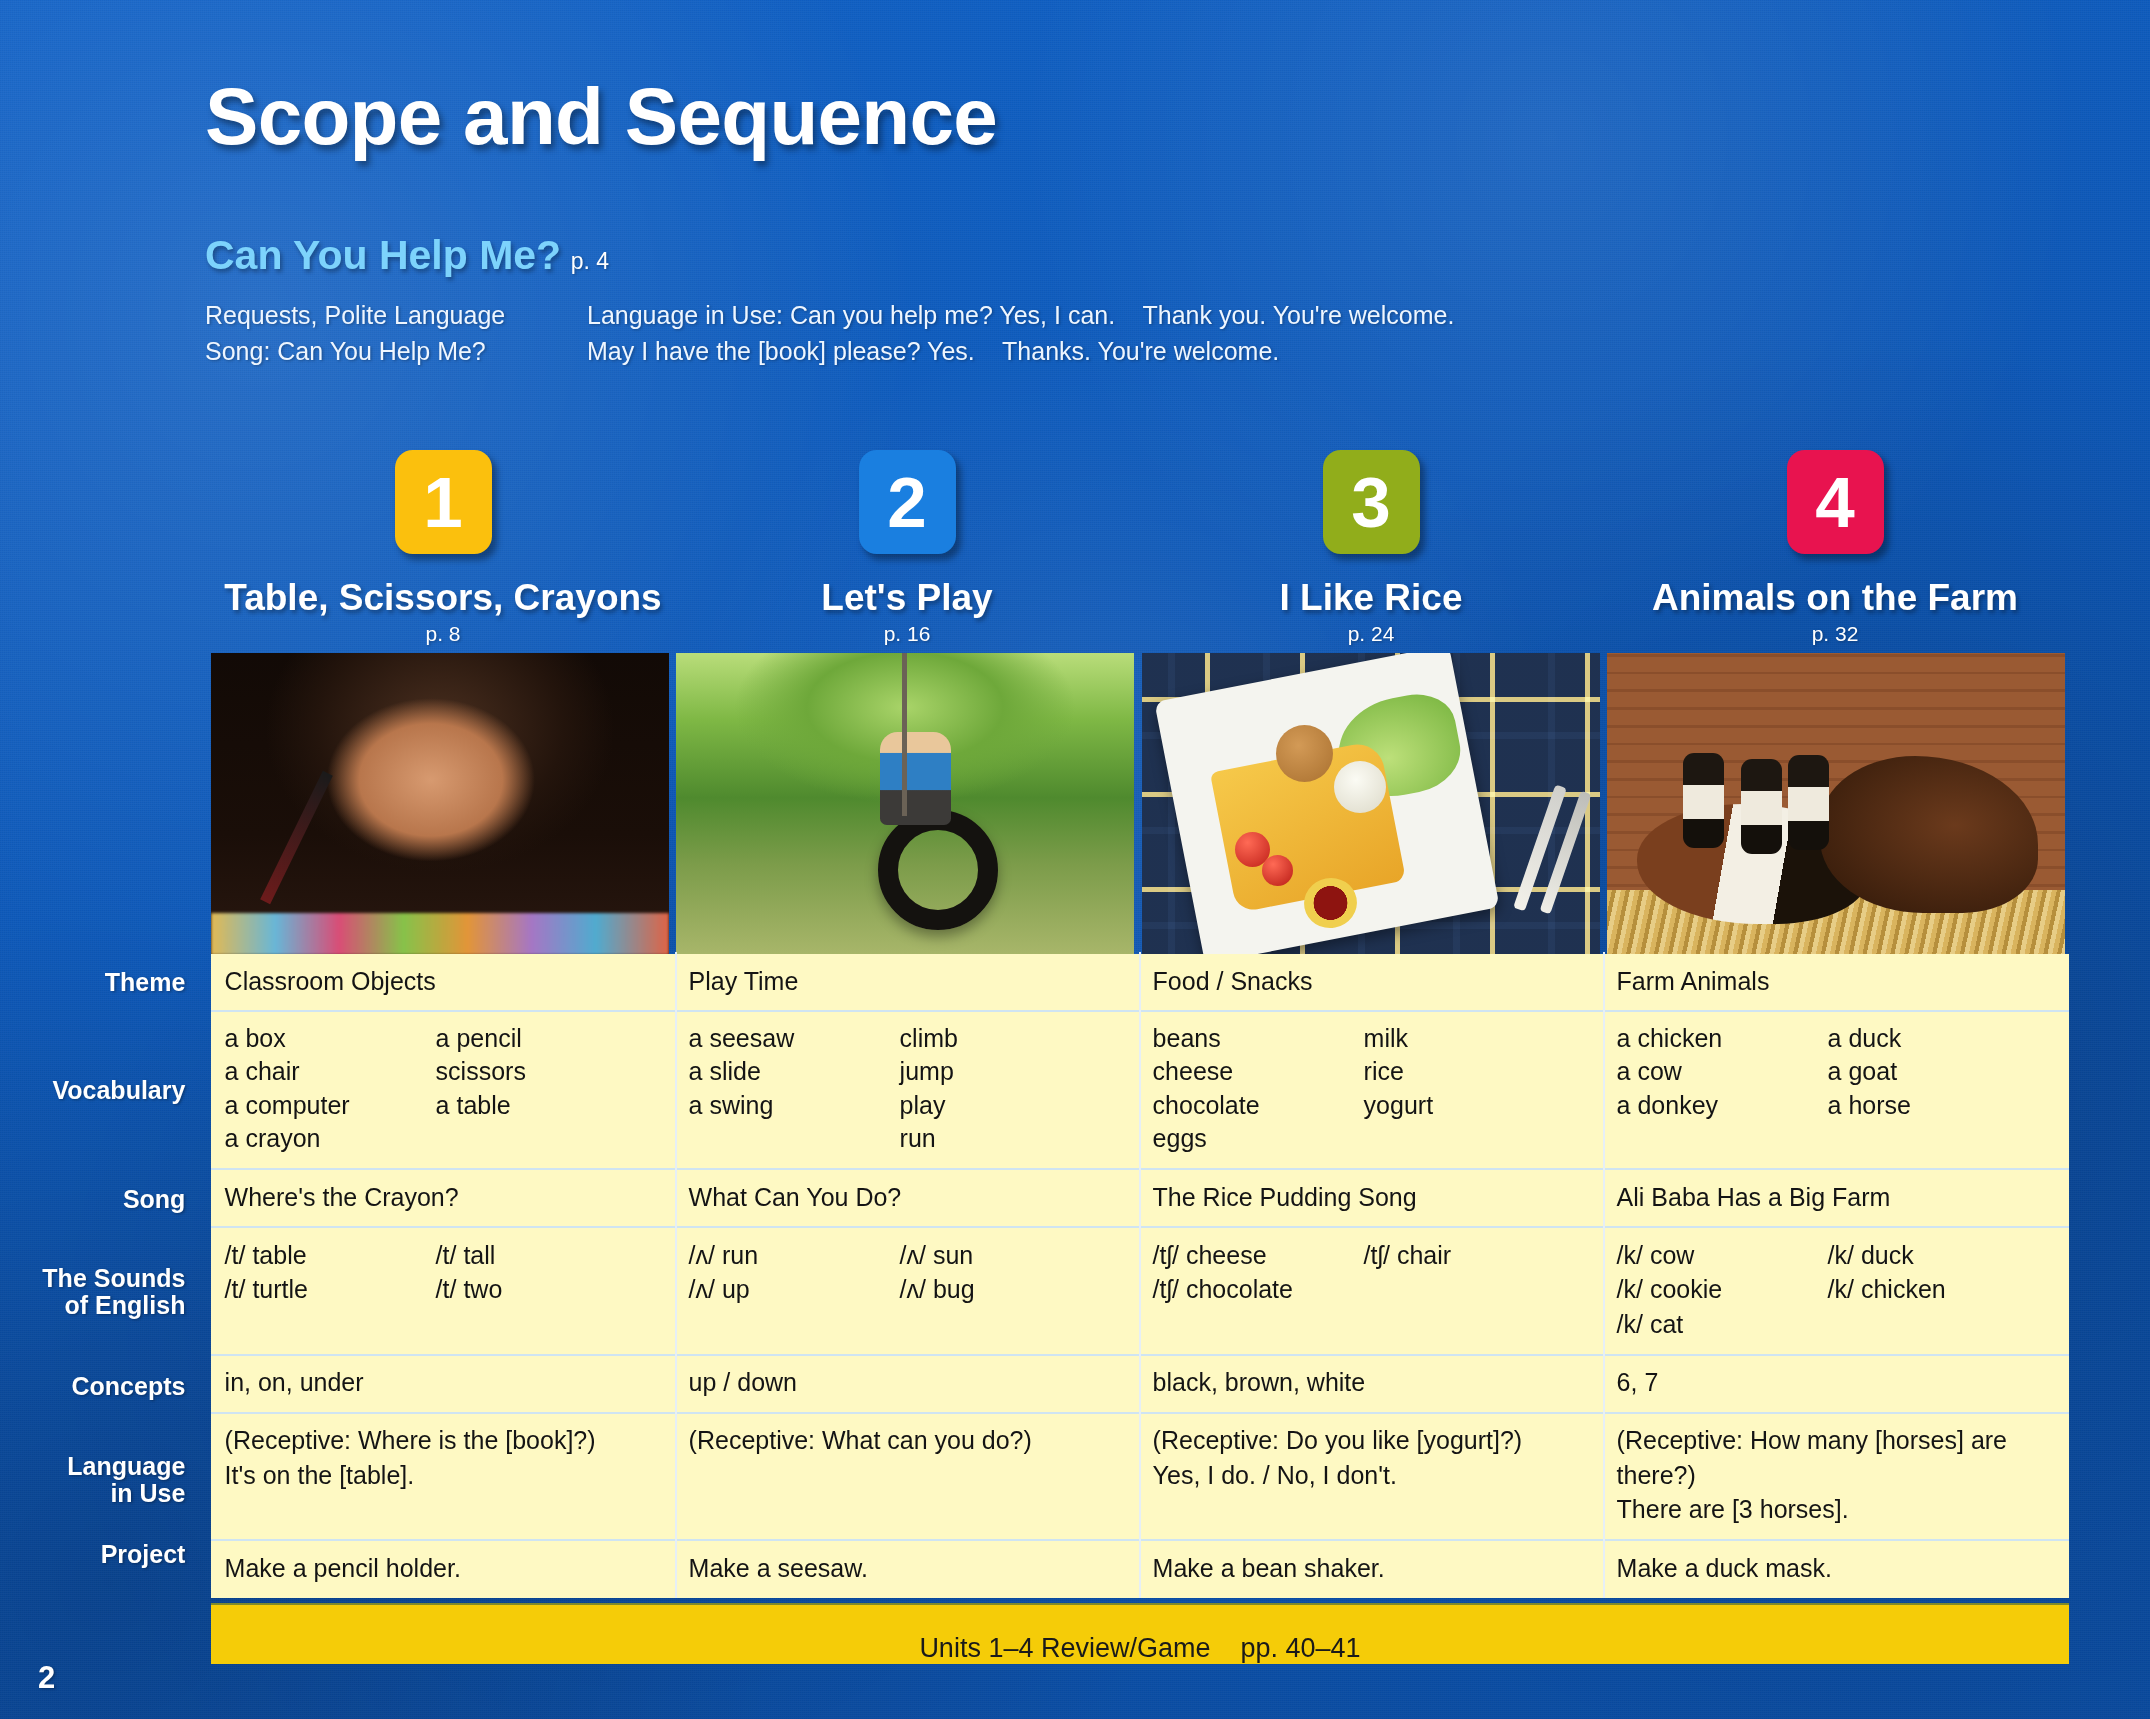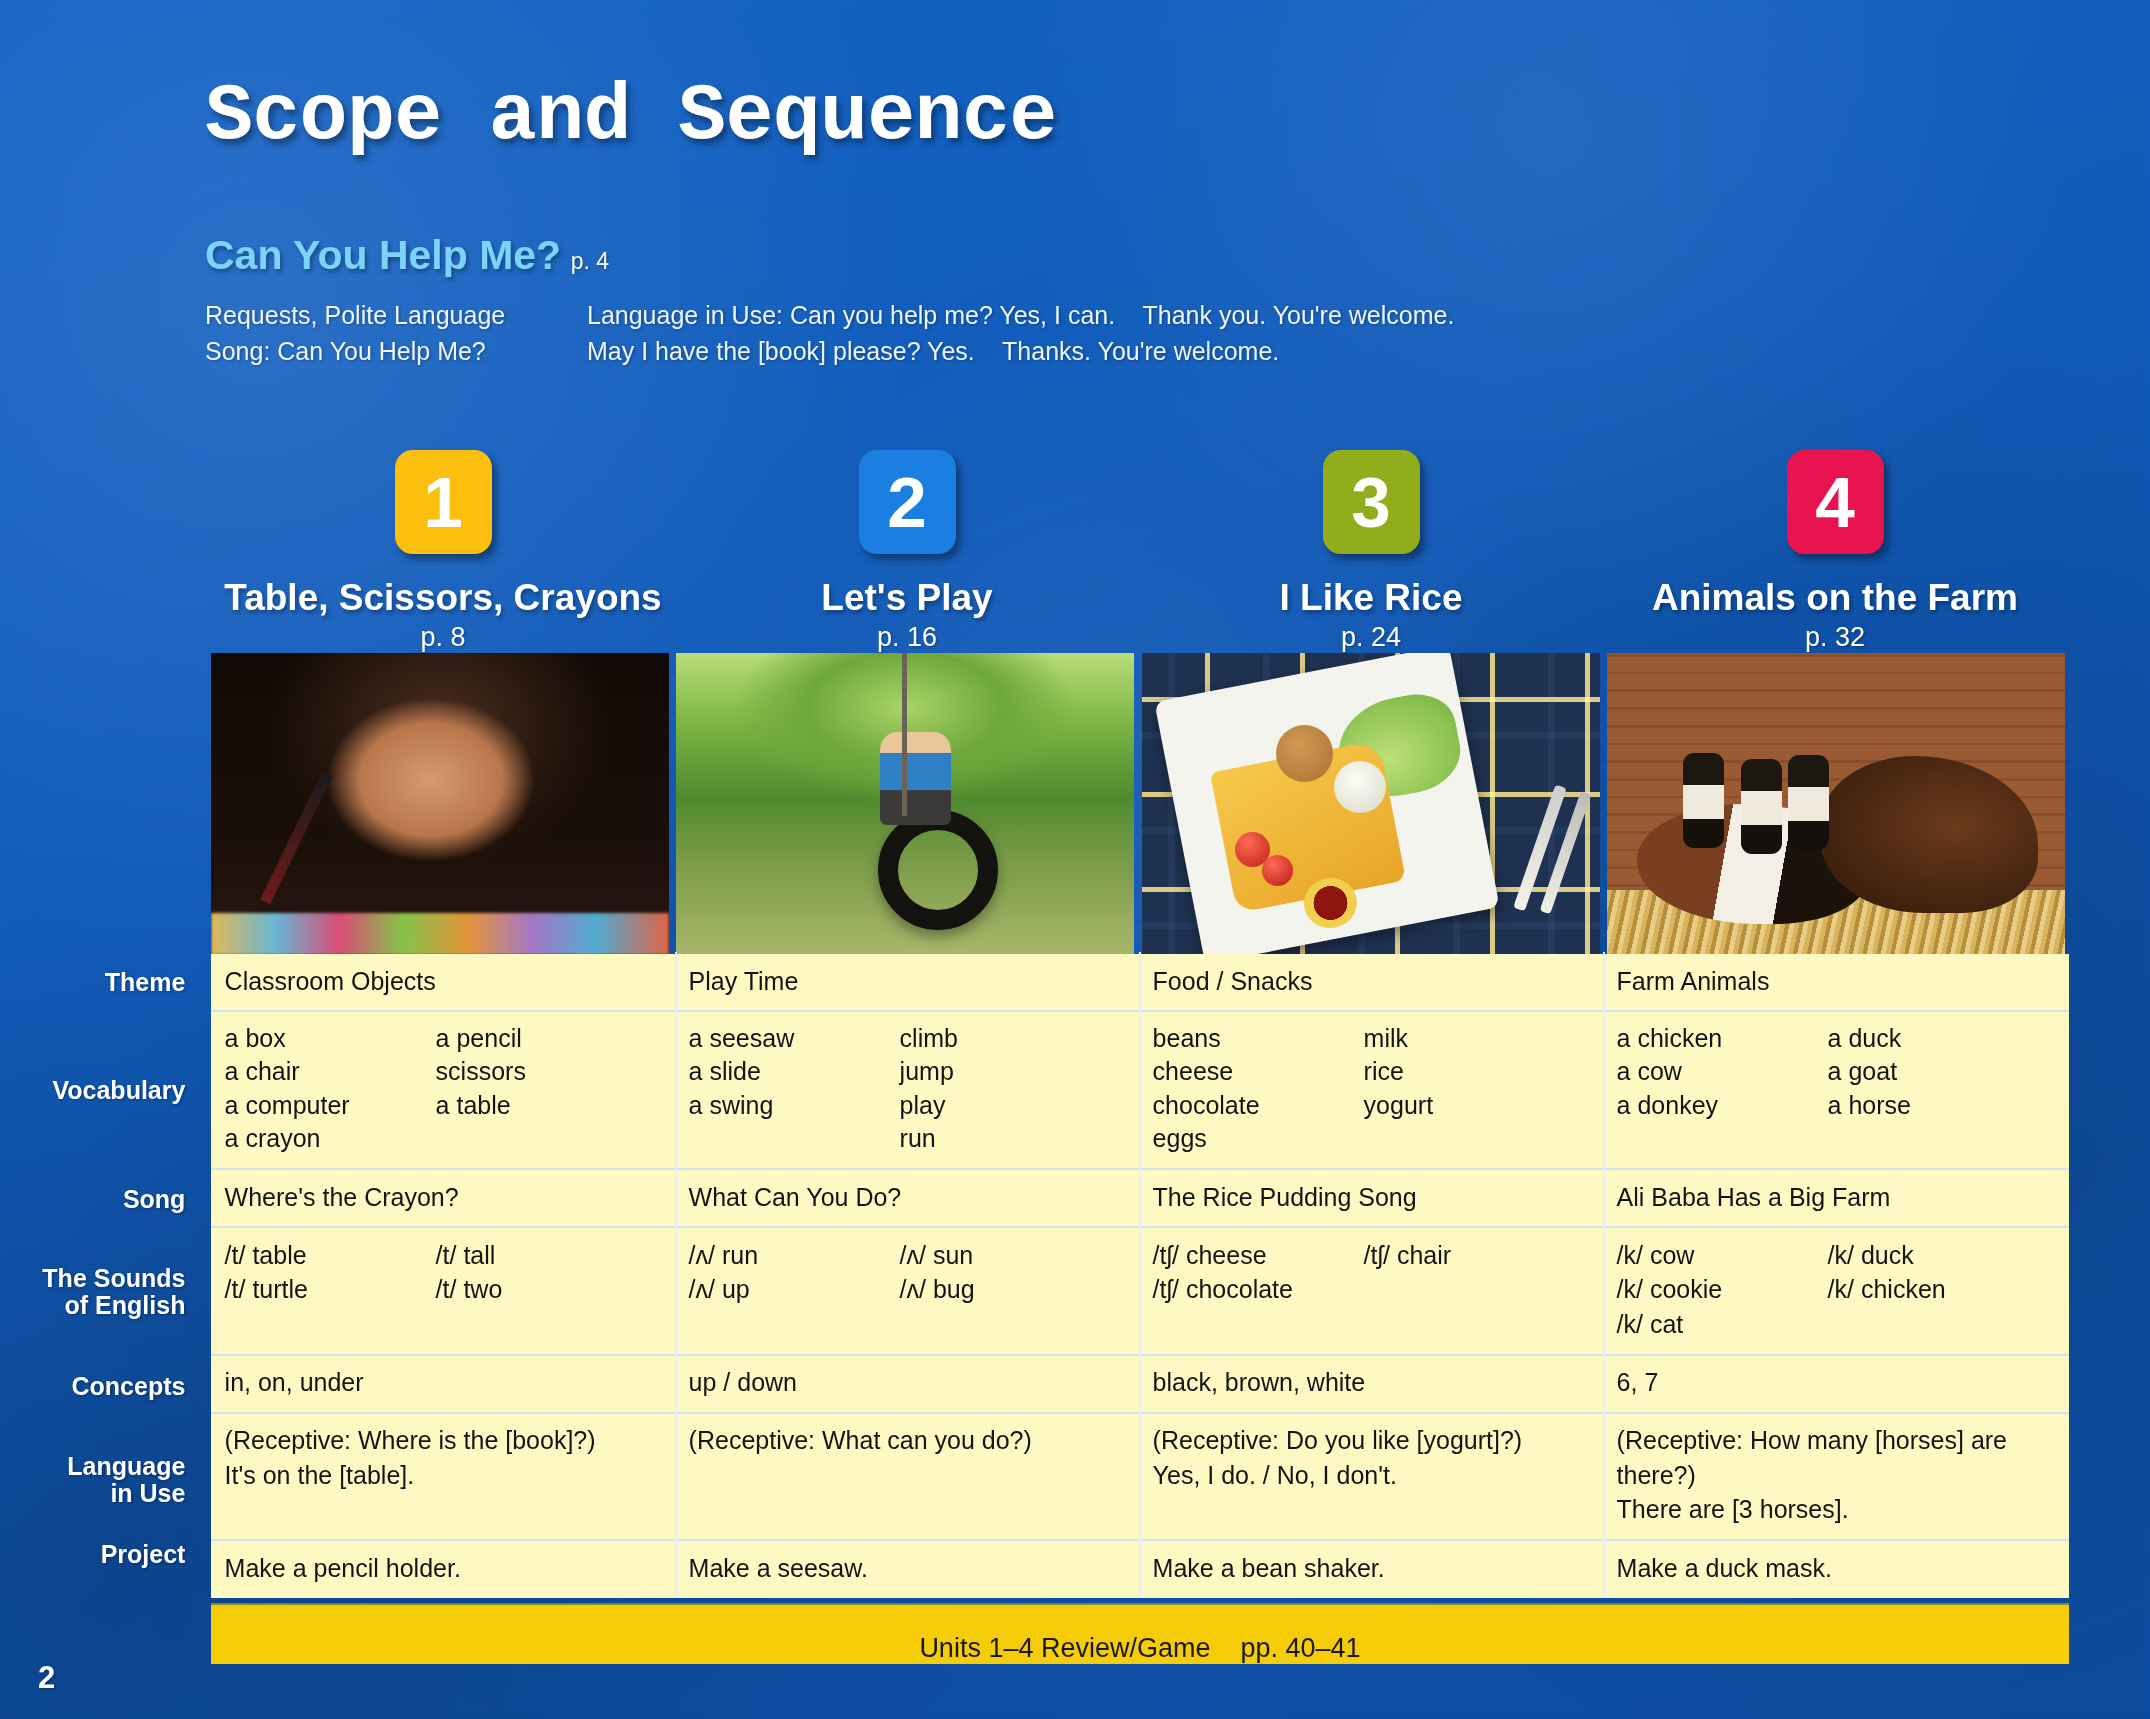--- a/index.html
+++ b/index.html
@@ -37,21 +37,21 @@
   }
 
   .page { position:relative; z-index:2; width:2151px; height:1720px; }
 
   
   .masthead-title{
     position:absolute; left:205px; top:71px;
     font-size:80px; font-weight:700; color:#ffffff;
     letter-spacing:-0.7px;
     text-shadow: 3.4px 4.8px 6.1px rgba(0,0,0,0.38);
-    font-family:Liberation Mono, monospace;
+    font-family:Liberation Sans, sans-serif;
   }
 
   .intro { position:absolute; left:205px; top:232px; }
   .intro-head { display:flex; align-items:baseline; gap:9.5px; }
   .intro-title {
     font-size:41px; font-weight:700; color:#7dd3fc;
     text-shadow: 2px 2.7px 4.1px rgba(0,0,0,0.32);
   }
   .intro-page {
     font-size:23px; color:#ffffff; font-weight:400;
@@ -79,21 +79,21 @@
     font-size:71px; font-weight:700; color:#ffffff;
     box-shadow: 4.8px 5.5px 6.8px rgba(0,0,0,0.35);
     line-height:1;
   }
   .unit-title {
     margin-top:23px; font-size:37px; font-weight:700; color:#ffffff;
     text-shadow: 2px 2.7px 4.1px rgba(0,0,0,0.33);
     white-space:nowrap;
   }
   .unit-page {
-    margin-top:2.7px; font-size:27px; color:#ffffff; font-weight:400;
+    margin-top:2.7px; font-size:21px; color:#ffffff; font-weight:400;
     text-shadow: 1.4px 1.4px 2.7px rgba(0,0,0,0.28);
   }
 
   
   .photos {
     position:absolute; left:211px; top:653px; width:1854px; height:302px;
     display:flex; gap:7.5px;
   }
   .photo { width:460px; height:302px; overflow:hidden; position:relative; }
 

